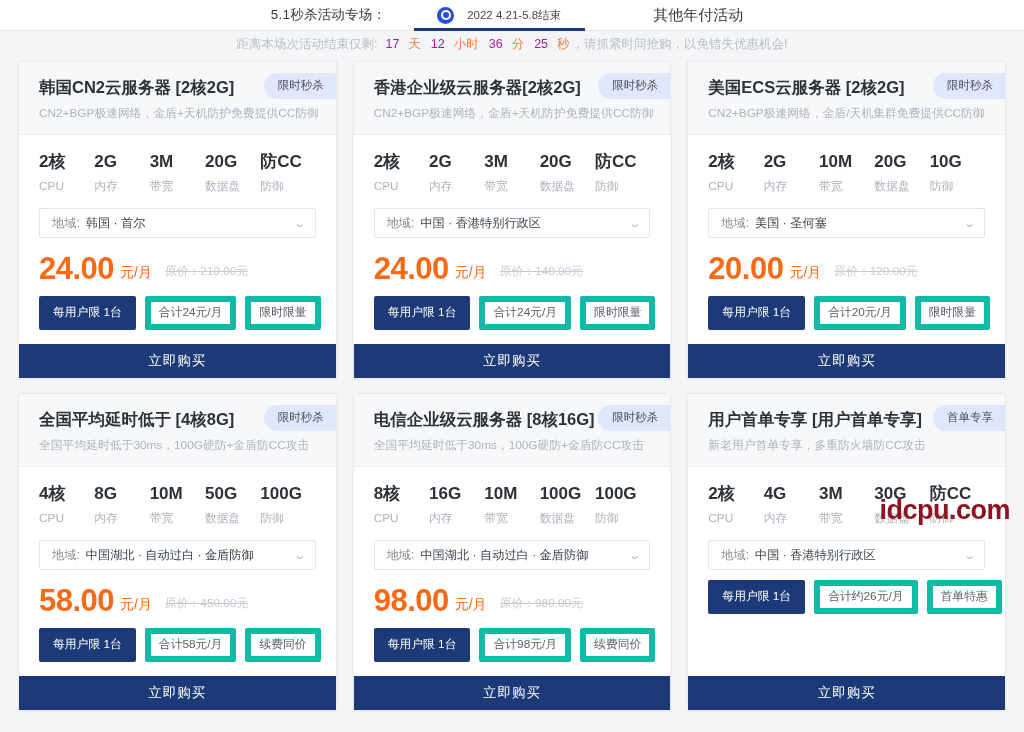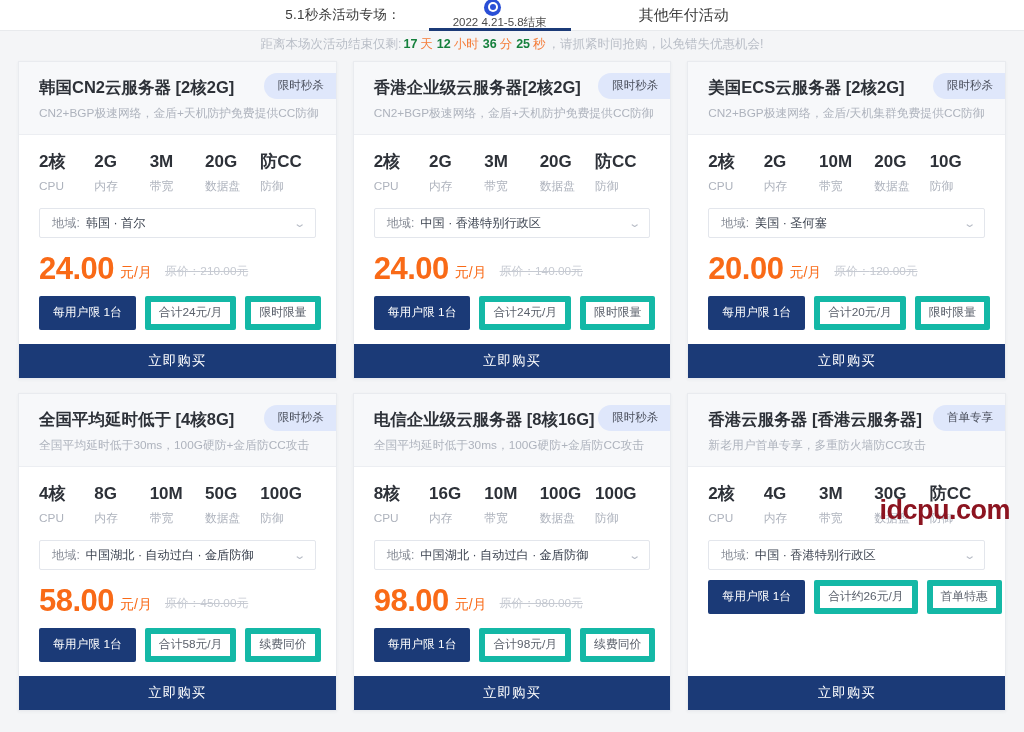--- a/index.html
+++ b/index.html
@@ -22,21 +22,21 @@
     border-bottom: 1px solid #e8eaed;
     position: relative;
   }
   .topbar-inner { display:flex; align-items:center; height:31px; }
   .promo-label {
     font-size: 13.5px; color: #3c3c3c; letter-spacing:.2px;
     margin-right: 22px; white-space:nowrap;
   }
   .tab {
     display:flex; align-items:center; height:31px; padding: 0 30px;
-    position: relative; white-space: nowrap; flex-direction: column;
+    position: relative; white-space: nowrap;
   }
   .tab .radio {
     width: 15px; height: 15px; border-radius: 50%;
     background:#2a4fd6; position:relative; flex:none; margin-right: 14px;
     box-shadow: 0 0 0 1px #2a4fd6;
   }
   .tab .radio::before{
     content:""; position:absolute; left:2.5px; top:2.5px;
     width:10px; height:10px; border-radius:50%; background:#fff;
   }
@@ -50,21 +50,21 @@
     height:3px; background:#1b3a77;
   }
   .tab-other { font-size:15px; color:#3b3b3b; padding:0 10px; margin-left: 52px; }
 
   
   .countdown {
     height: 26px; display:flex; align-items:center; justify-content:center;
     background:#f4f5f7;
     font-size: 12.5px; color:#b9bec7; white-space:nowrap;
   }
-  .countdown b { color:#15803d; font-weight:700; margin:0 2px; }
+  .countdown b { color:#a21caf; font-weight:400; margin:0 8px; }
   .countdown .unit { color:#f57b37; font-weight:400; margin:0 2px 0 1px; }
 
   
   .grid {
     padding: 4px 18px 0 18px;
     display: grid;
     grid-template-columns: repeat(3, 1fr);
     column-gap: 16px;
     row-gap: 14px;
   }
@@ -425,21 +425,21 @@
     </div>
     <div class="tags">
           <span class="tag primary">每用户限 1台</span>
           <span class="tag ">合计98元/月</span>
           <span class="tag ">续费同价</span>
         </div>
     <div class="buy">立即购买</div>
   </div>
       <div class="card">
     <div class="card-head">
-      <div class="card-title">香港云服务器 [香港云服务器]</div>
+      <div class="card-title">用户首单专享 [用户首单专享]</div>
       <div class="card-sub">新老用户首单专享，多重防火墙防CC攻击</div>
       <div class="badge">首单专享</div>
     </div>
     <div class="specs">
           <div class="spec">
        <div class="v">2核</div>
        <div class="k">CPU</div>
      </div>
           <div class="spec">
        <div class="v">4G</div>

